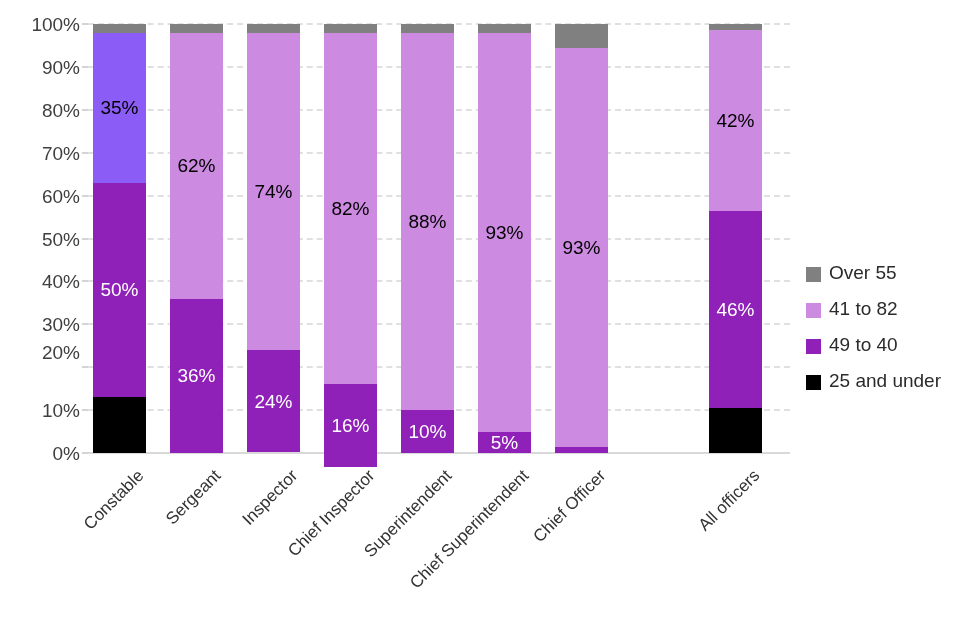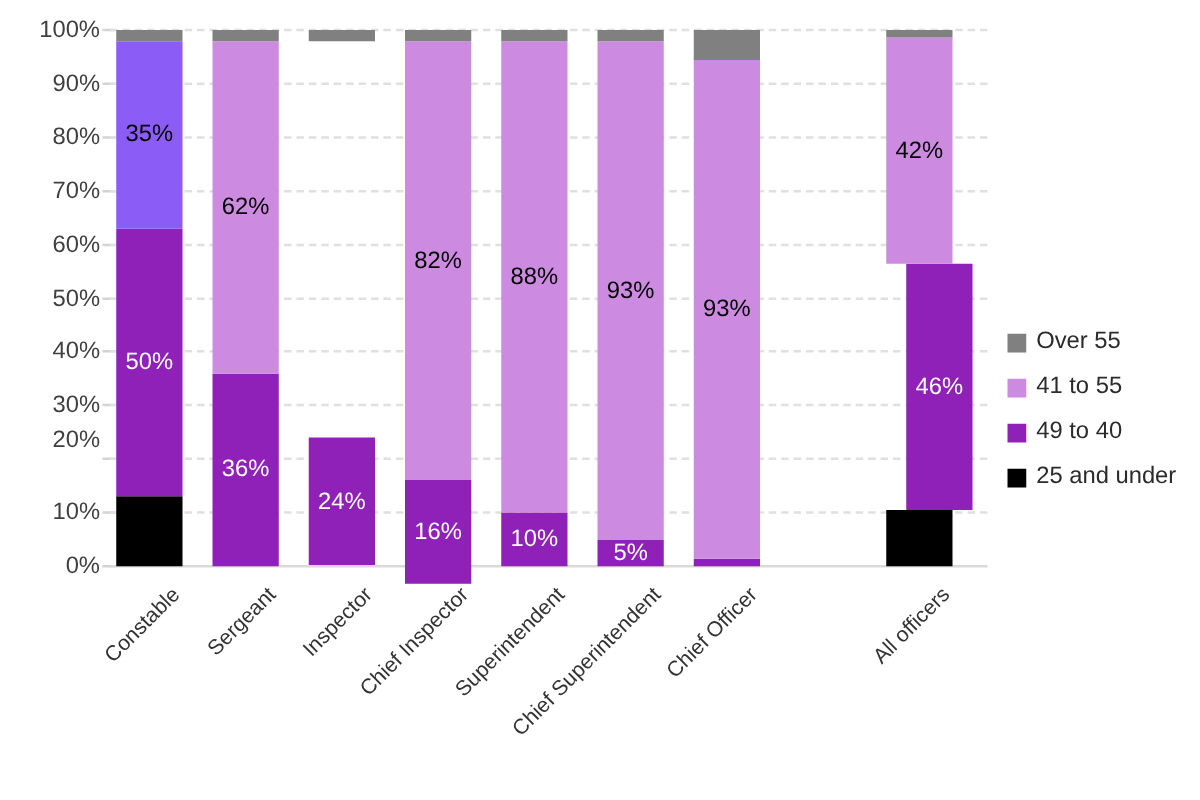--- a/index.html
+++ b/index.html
@@ -173,20 +173,23 @@
         </div>
         <div class="bar-seg" title="Sergeant — 41 to 55" style="background: rgb(204, 138, 224); height: 265.98px; top: 8.58px;">
           <span class="seg-label dark">62%</span>
         </div>
         <div class="bar-seg" title="Sergeant — Over 55" style="background: rgb(128, 128, 128); height: 8.58px; top: -1.59872e-14px;"></div>
       </div>
       <div class="bar-group" style="left: 159px; height: 429px;">
         <div class="bar-seg" title="Inspector — 26 to 40" style="background: rgb(144, 33, 184); height: 102px; top: 326.04px;">
           <span class="seg-label light">24%</span>
         </div>
+        <div class="bar-seg" title="Inspector — 41 to 55" style="background: rgb(204, 138, 224); height: 317.46px; top: 8.58px;">
+          <span class="seg-label dark">74%</span>
+        </div>
         <div class="bar-seg" title="Inspector — Over 55" style="background: rgb(128, 128, 128); height: 8.58px; top: -1.59872e-14px;"></div>
       </div>
       <div class="bar-group" style="left: 236px; height: 429px;">
         <div class="bar-seg" title="Chief Inspector — 26 to 40" style="background: rgb(144, 33, 184); height: 83px; top: 360.36px;">
           <span class="seg-label light">16%</span>
         </div>
         <div class="bar-seg" title="Chief Inspector — 41 to 55" style="background: rgb(204, 138, 224); height: 351.78px; top: 8.58px;">
           <span class="seg-label dark">82%</span>
         </div>
         <div class="bar-seg" title="Chief Inspector — Over 55" style="background: rgb(128, 128, 128); height: 8.58px; top: -1.59872e-14px;"></div>
@@ -211,21 +214,21 @@
       </div>
       <div class="bar-group" style="left: 467px; height: 429px;">
         <div class="bar-seg" title="Chief Officer — 26 to 40" style="background: rgb(144, 33, 184); height: 6.435px; top: 422.565px;"></div>
         <div class="bar-seg" title="Chief Officer — 41 to 55" style="background: rgb(204, 138, 224); height: 398.97px; top: 23.595px;">
           <span class="seg-label dark">93%</span>
         </div>
         <div class="bar-seg" title="Chief Officer — Over 55" style="background: rgb(128, 128, 128); height: 23.595px; top: 2.84217e-14px;"></div>
       </div>
       <div class="bar-group" style="left: 621px; height: 429px;">
         <div class="bar-seg" title="All officers — 25 and under" style="background: rgb(0, 0, 0); height: 45.045px; top: 383.955px;"></div>
-        <div class="bar-seg" title="All officers — 26 to 40" style="background: rgb(144, 33, 184); height: 197.34px; top: 186.615px; margin-left: 16px;">
+        <div class="bar-seg" title="All officers — 26 to 40" style="background: rgb(144, 33, 184); height: 197.34px; top: 186.615px;">
           <span class="seg-label light">46%</span>
         </div>
         <div class="bar-seg" title="All officers — 41 to 55" style="background: rgb(204, 138, 224); height: 180.18px; top: 6.435px;">
           <span class="seg-label dark">42%</span>
         </div>
         <div class="bar-seg" title="All officers — Over 55" style="background: rgb(128, 128, 128); height: 6.435px; top: 2.66454e-15px;"></div>
       </div>
     </div>
 
   <div id="x-axis-labels">
@@ -239,21 +242,21 @@
       <div class="x-tick-label" style="left: 749.5px; top: 466px; transform: translateX(-100%) rotate(-45deg); transform-origin: 100% 0%;">All officers</div>
     </div>
 
   <div id="legend">
       <div class="legend-item">
         <span class="legend-swatch" style="background: rgb(128, 128, 128);"></span>
         <span class="legend-text">Over 55</span>
       </div>
       <div class="legend-item">
         <span class="legend-swatch" style="background: rgb(204, 138, 224);"></span>
-        <span class="legend-text">41 to 55</span>
+        <span class="legend-text">41 to 82</span>
       </div>
       <div class="legend-item">
         <span class="legend-swatch" style="background: rgb(144, 33, 184);"></span>
         <span class="legend-text">49 to 40</span>
       </div>
       <div class="legend-item">
         <span class="legend-swatch" style="background: rgb(0, 0, 0);"></span>
         <span class="legend-text">25 and under</span>
       </div>
     </div>

